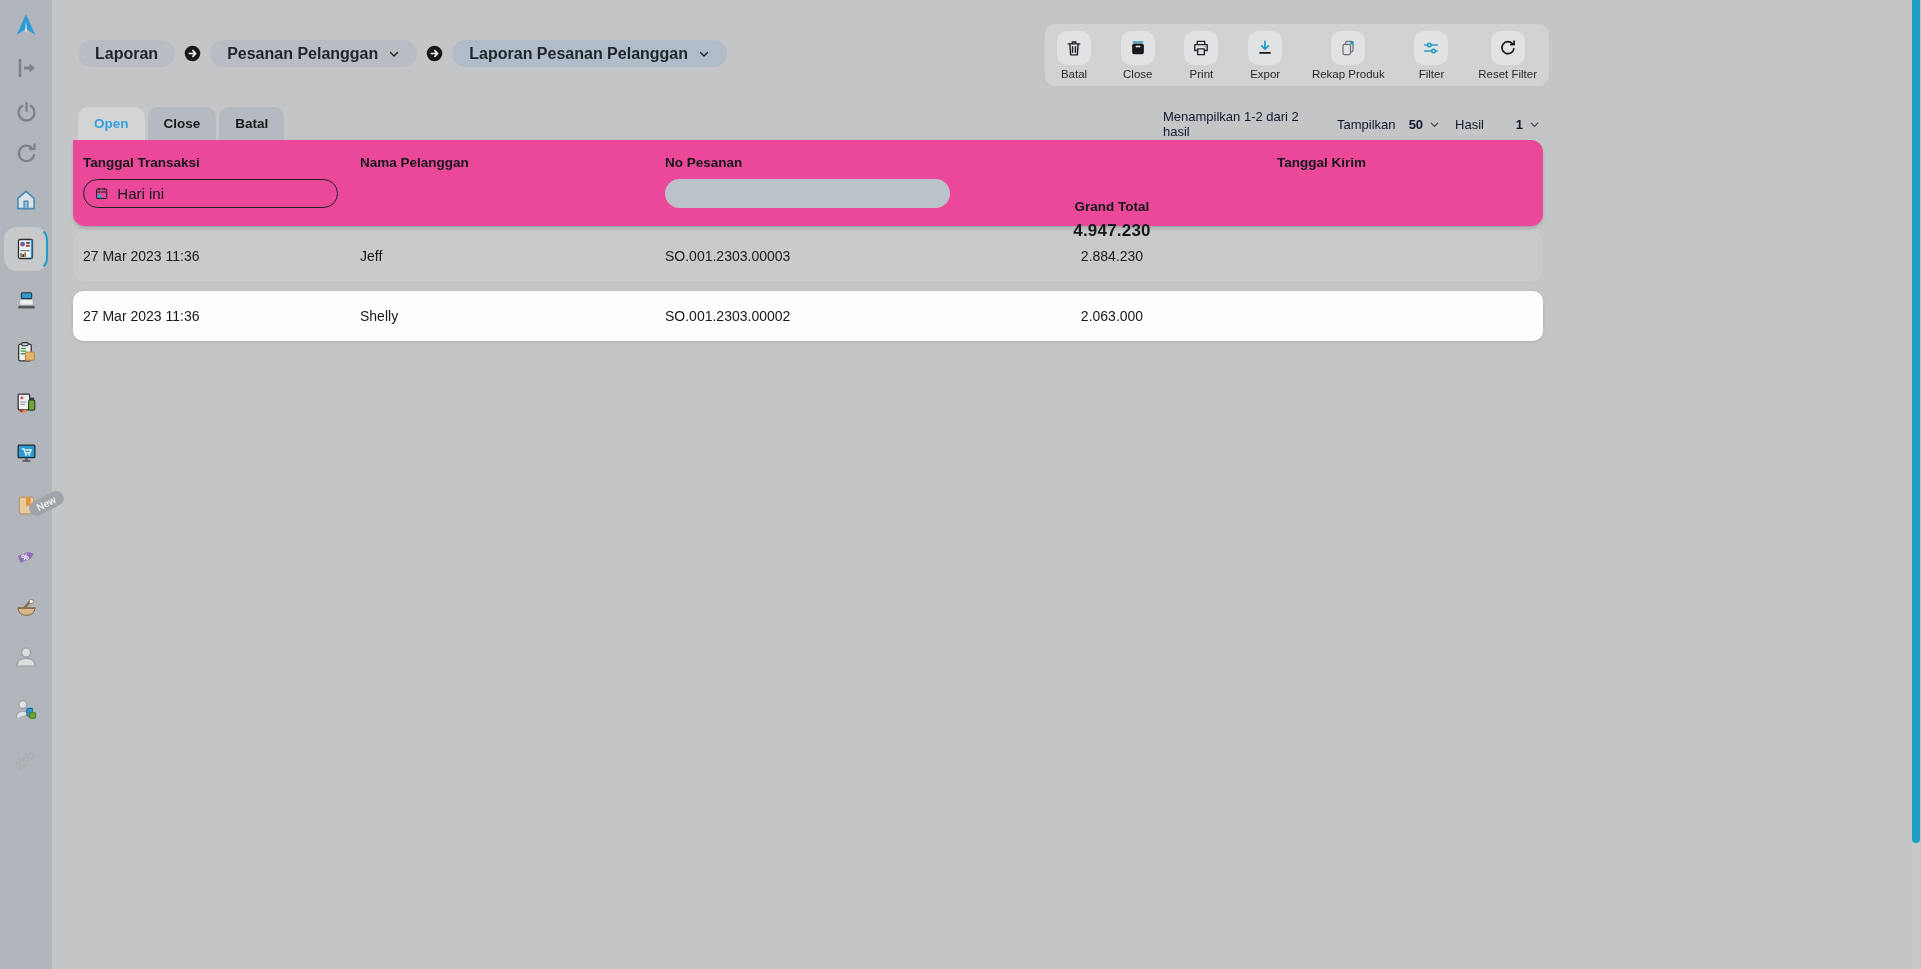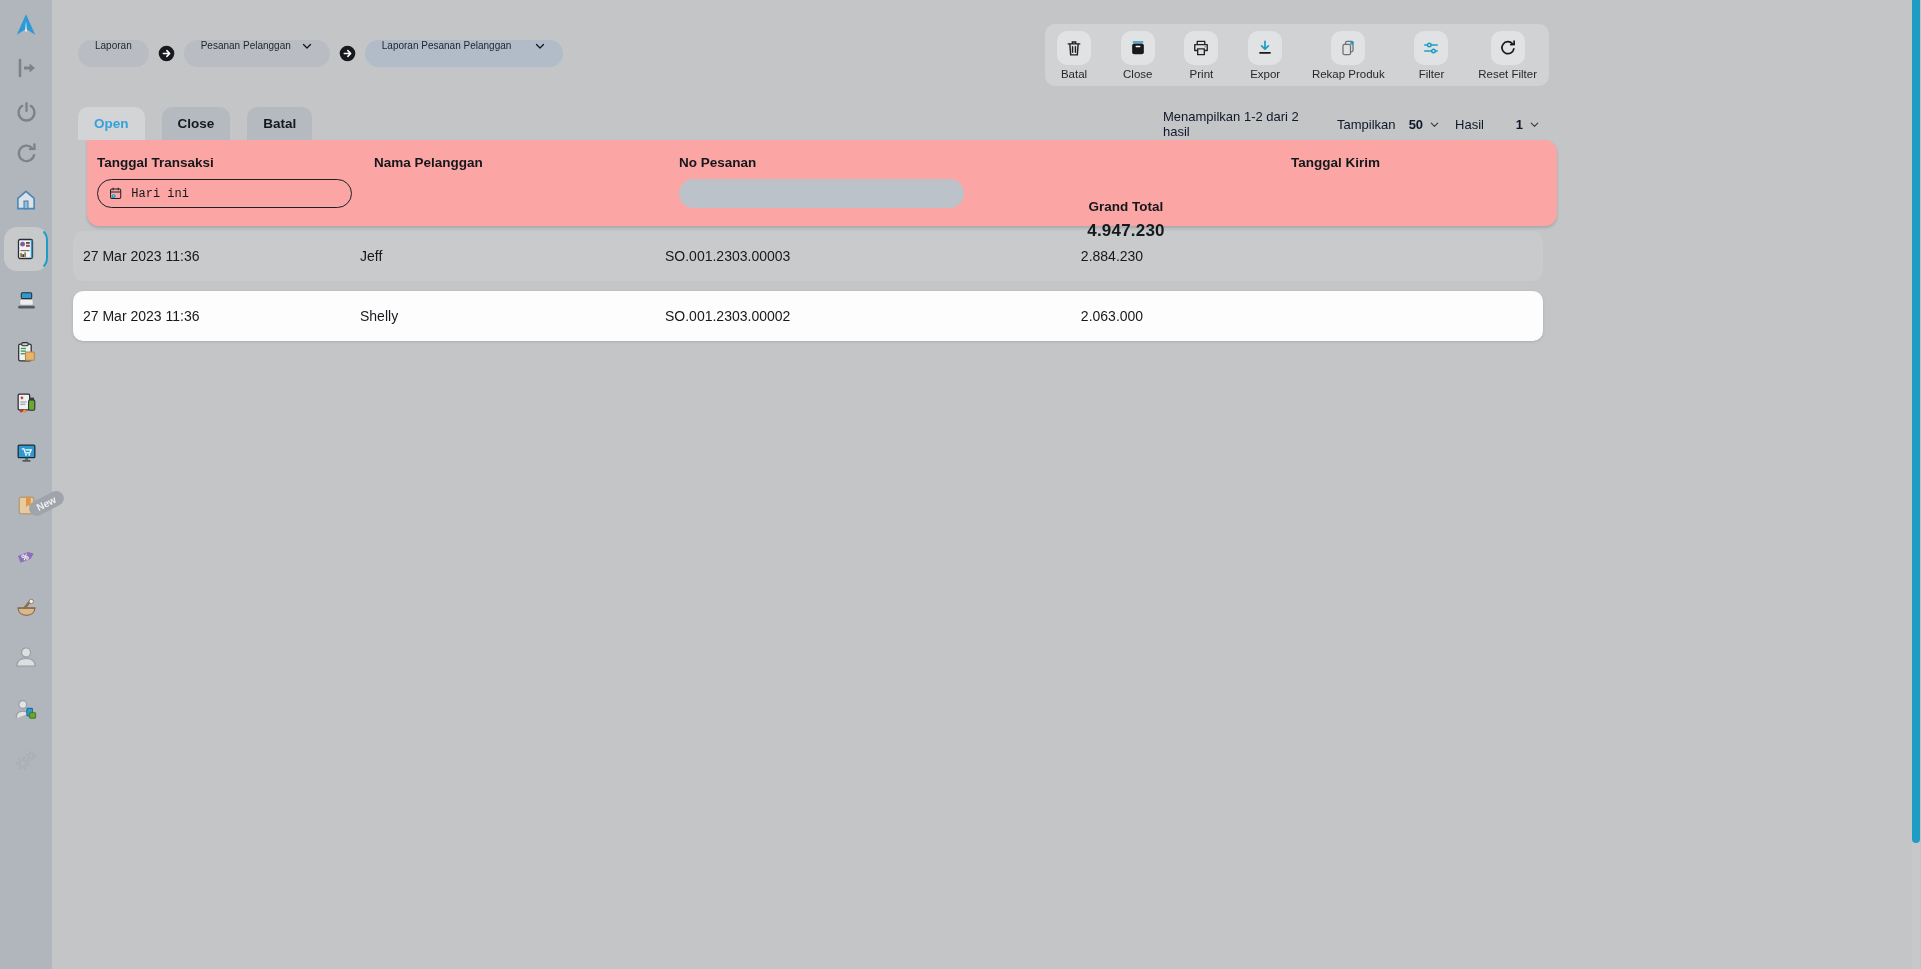--- a/index.html
+++ b/index.html
@@ -19,65 +19,65 @@
   }
   .new-badge {
     position:absolute; left:28px; top:496px; z-index:5;
     background:#9fa4ab; color:#eceef0; font-size:10px; font-weight:bold;
     padding:2px 8px; border-radius:9px; transform:rotate(-27deg);
   }
   
   .breadcrumb { position:absolute; left:78px; top:40px; display:flex; align-items:center; gap:9px; }
   .crumb {
     height:27px; border-radius:14px; background:#b9bdc3; padding:0 17px;
-    display:flex; gap:10px; font-size:10px; font-weight:normal; color:#1d242b;
+    display:flex; align-items:center; gap:10px; font-size:16px; font-weight:bold; color:#1d242b;
     border:none; cursor:pointer; font-family:inherit;
   }
   .crumb.selected { background:#b2bbc8; min-width:198px; justify-content:space-between; }
   
   .toolbar {
     position:absolute; left:1045px; top:24px; width:504px; height:62px;
     background:#d0d2d4; border-radius:10px; display:flex; align-items:center;
     justify-content:space-between; padding:0 12px; z-index:2;
   }
   .tool-btn { display:flex; flex-direction:column; align-items:center; gap:3px; border:none; background:none; cursor:pointer; font-family:inherit; }
   .tool-ic { width:34px; height:34px; background:#e0e2e4; border-radius:10px; display:flex; align-items:center; justify-content:center; }
   .tool-lbl { font-size:11.5px; color:#26292c; white-space:nowrap; }
   
-  .tabs { position:absolute; left:78px; top:107px; display:flex; gap:17px; z-index:2; }
+  .tabs { position:absolute; left:78px; top:107px; display:flex; gap:3px; z-index:2; }
   .tab {
     height:33px; padding:0 16px; border-radius:10px 10px 0 0; border:none; cursor:pointer;
     font-size:13.5px; font-weight:bold; font-family:inherit; background:#b5bac1; color:#15181b;
   }
   .tab.active { background:#d3d4d6; color:#36a0da; }
   .pagination {
     position:absolute; top:115px; left:1163px; width:377px; height:18px;
     display:flex; align-items:center; font-size:13px; color:#0f172a;
   }
   .pag-sel { display:flex; align-items:center; gap:6px; cursor:pointer; font-weight:bold; }
   
   .grid { display:grid; grid-template-columns:277px 305px 347px 200px 65px 1fr; align-items:start; }
   
   .panel {
-    position:absolute; left:87px; top:140px; width:1470px; height:86px;
-    background:#fca5a5; border-radius:0 12px 12px 12px; padding:15px 0 0 10px;
+    position:absolute; left:73px; top:140px; width:1470px; height:86px;
+    background:#ec4899; border-radius:0 12px 12px 12px; padding:15px 0 0 10px;
     box-shadow:0 2px 3px rgba(0,0,0,.15); z-index:1;
   }
   .f-label { font-size:13.5px; font-weight:bold; color:#15181b; margin-bottom:9px; }
   .pill-input {
     height:29px; border-radius:15px; border:none; background:#bcc2ca; width:285px;
     padding:0 14px; font-size:13.5px; font-family:inherit; color:#15181b;
   }
   .pill-input::placeholder { color:#8f99a4; }
   .date-box {
     width:255px; height:29px; border:1.6px solid #1d2126; border-radius:15px;
     display:flex; align-items:center; gap:8px; padding:0 10px; cursor:pointer; background:transparent;
   }
   .date-box input {
-    border:none; background:transparent; font-size:12px; font-family:Liberation Mono, monospace;
+    border:none; background:transparent; font-size:15px; font-family:Liberation Sans, sans-serif;
     color:#15181b; width:100%; outline:none;
   }
   .gt-col { text-align:center;margin-top:44px; }
   .gt-value { font-size:17px; font-weight:bold; margin-top:7px; letter-spacing:.2px; }
   
   .row {
     position:absolute; left:73px; width:1470px; height:50px; border-radius:10px;
     padding-left:10px; align-items:center; font-size:14px; color:#16191c; cursor:pointer;
   }
   .row.grid { align-items:center; }

